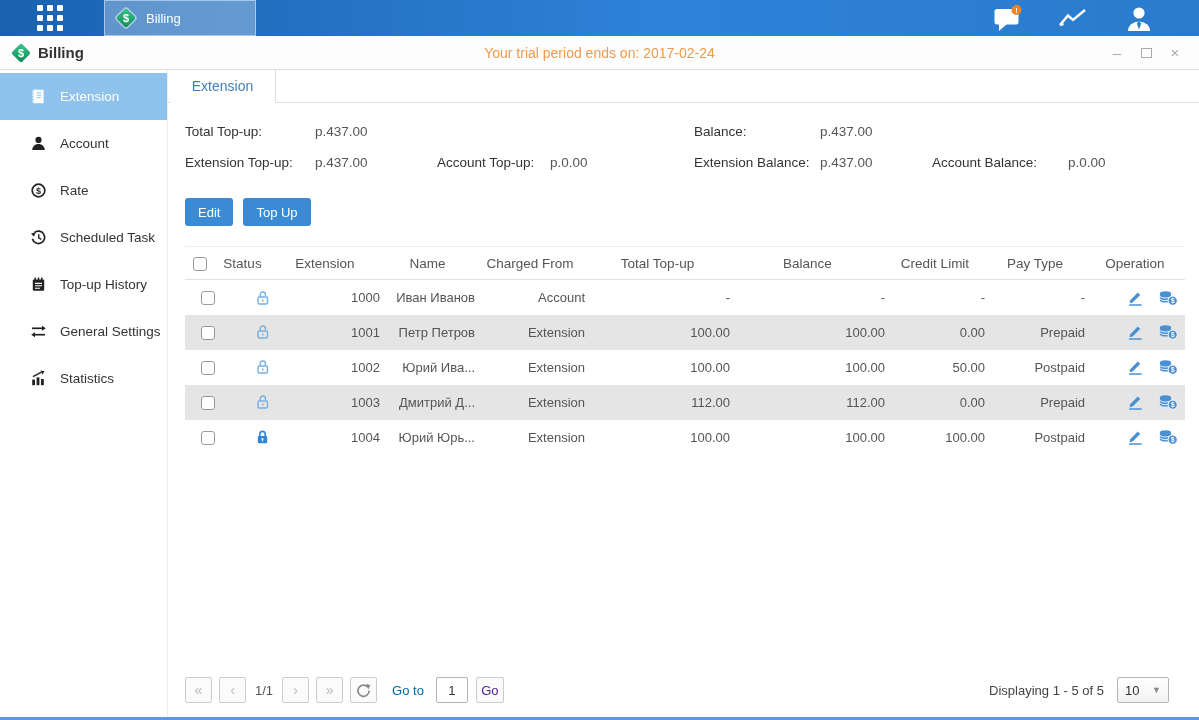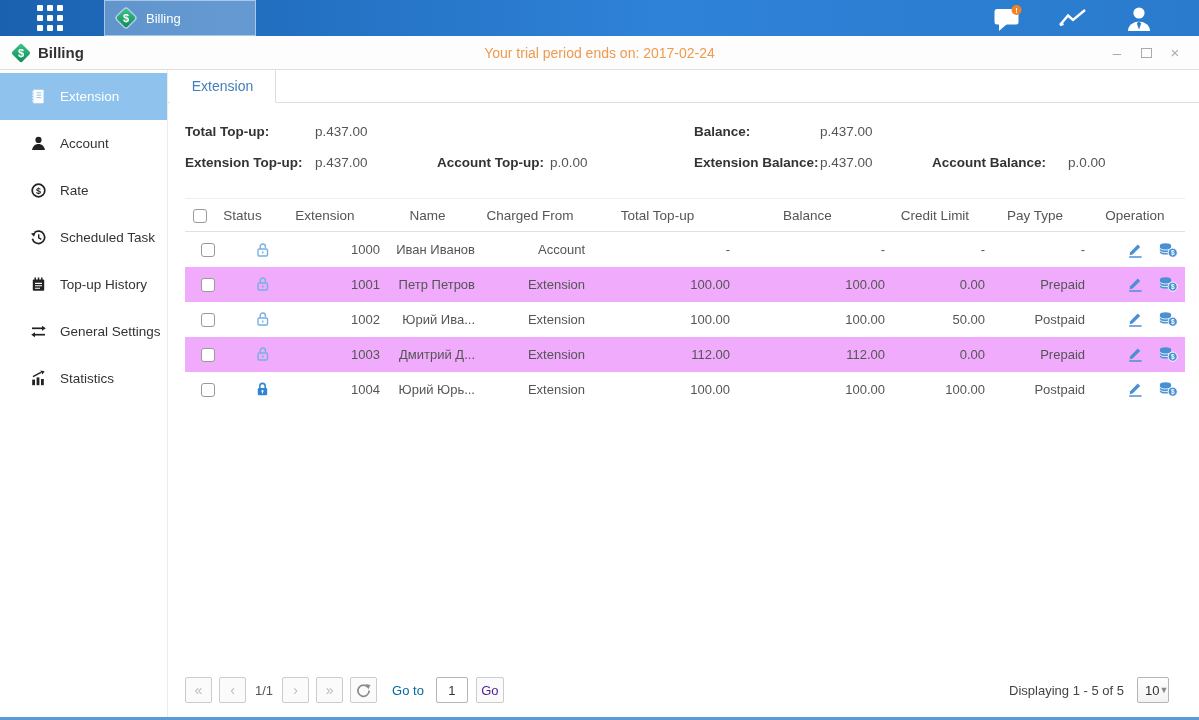--- a/index.html
+++ b/index.html
@@ -46,45 +46,45 @@
 
   
   .main{flex:1;display:flex;flex-direction:column;padding:0 14px 0 17px;min-width:0}
   .tabbar{flex:0 0 33px;height:33px;display:flex;border-bottom:1px solid #ddd;margin:0 -14px 0 -17px;padding-left:2px}
   .tab{width:106px;background:#fff;border-right:1px solid #ddd;display:flex;align-items:center;justify-content:center;font-size:14px;color:#4180bd;margin-bottom:-1px;border-bottom:1px solid #fff;cursor:pointer}
 
   .stats{display:flex;margin-top:13px;font-size:13.5px}
   .stats-grid{display:grid;grid-auto-rows:31px;align-items:center}
   .sg-left{grid-template-columns:130px 122px 113px 1fr;width:509px}
   .sg-right{grid-template-columns:126px 112px 136px 1fr;flex:1}
-  .stat-label{font-weight:bold;color:#333;white-space:nowrap}
+  .stat-label{font-weight:normal;color:#333;white-space:nowrap}
   .stat-value{color:#555;white-space:nowrap}
 
   .actions{margin-top:20px;display:flex;gap:10px}
   .btn{background:#3a8bd3;color:#fff;font-size:13px;border:none;border-radius:3px;height:28px;padding:0 13px;cursor:pointer;font-family:inherit}
 
   
   .tablewrap{margin-top:20px}
   table{border-collapse:collapse;width:1000px;table-layout:fixed;font-size:13px;color:#555}
   thead th{font-weight:normal;color:#555;height:33px;border-top:1px solid #eee;border-bottom:1px solid #e6e0da;text-align:center;font-size:13.5px;white-space:nowrap;overflow:hidden}
   tbody td{height:35px;text-align:right;white-space:nowrap;overflow:hidden;text-overflow:ellipsis}
-  tbody tr.alt{background:#f0abfc}
+  tbody tr.alt{background:#e5e5e5}
   .cb{display:inline-block;width:14px;height:14px;border:1px solid #9a9a9a;border-radius:3px;background:#fff;cursor:pointer;vertical-align:middle}
   .lock-wrap{display:inline-flex;vertical-align:middle}
   .op-icon{display:inline-flex;margin:0 7px;cursor:pointer;vertical-align:middle}
 
   
   .pager{margin-top:auto;display:flex;align-items:center;padding-bottom:14px;font-size:13px;color:#444}
   .pg-btn{width:27px;height:26px;border:1px solid #ccc;background:#fbfbfb;color:#bbb;display:inline-flex;align-items:center;justify-content:center;font-size:14px;border-radius:2px;margin-right:7px;cursor:pointer;flex:0 0 auto}
   .pg-ind{margin:0 9px 0 2px;color:#555}
   .goto-label{margin:0 4px 0 8px;color:#0369a1}
   .goto-input{width:32px;height:26px;border:1px solid #b5b5b5;border-radius:2px;text-align:center;font-size:13px;color:#333;margin:0 8px;font-family:inherit}
   .go-btn{width:28px;color:#4c1d95;font-size:13px}
   .pg-right{margin-left:auto;display:flex;align-items:center;gap:13px;margin-right:16px}
-  .size-select{width:32px;height:26px;border:1px solid #b5b5b5;border-radius:2px;background:linear-gradient(#fefefe,#f3f3f3);display:flex;align-items:center;justify-content:space-between;padding:0 7px;cursor:pointer;color:#333}
+  .size-select{width:52px;height:26px;border:1px solid #b5b5b5;border-radius:2px;background:linear-gradient(#fefefe,#f3f3f3);display:flex;align-items:center;justify-content:space-between;padding:0 7px;cursor:pointer;color:#333}
   .size-arrow{color:#888;font-size:9px}
 </style>
 </head>
 <body>
 
 <div class="app">
 
   <div class="topbar">
     <div class="waffle">
       <i></i>
@@ -241,20 +241,24 @@
           <span class="stat-value">p.437.00</span>
           <span></span>
             <span></span>
           <span class="stat-label">Extension Balance:</span>
           <span class="stat-value">p.437.00</span>
           <span class="stat-label">Account Balance:</span>
           <span class="stat-value">p.0.00</span>
         </div>
       </div>
 
+      <div class="actions">
+        <button class="btn">Edit</button>
+        <button class="btn">Top Up</button>
+      </div>
 
       <div class="tablewrap">
         <table>
           <colgroup>
               <col style="width: 30px;">
               <col style="width: 55px;">
               <col style="width: 110px;">
               <col style="width: 95px;">
               <col style="width: 110px;">
               <col style="width: 145px;">

